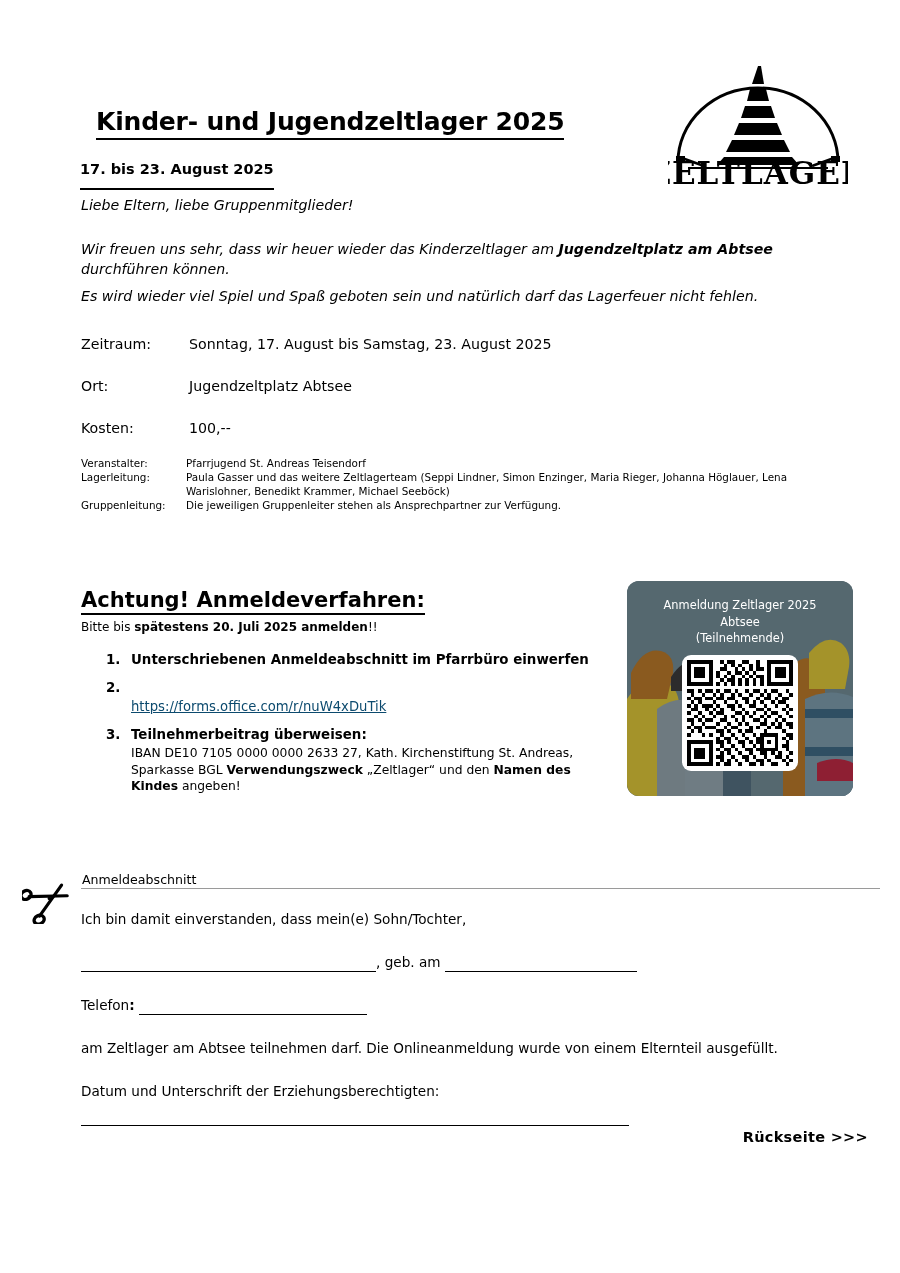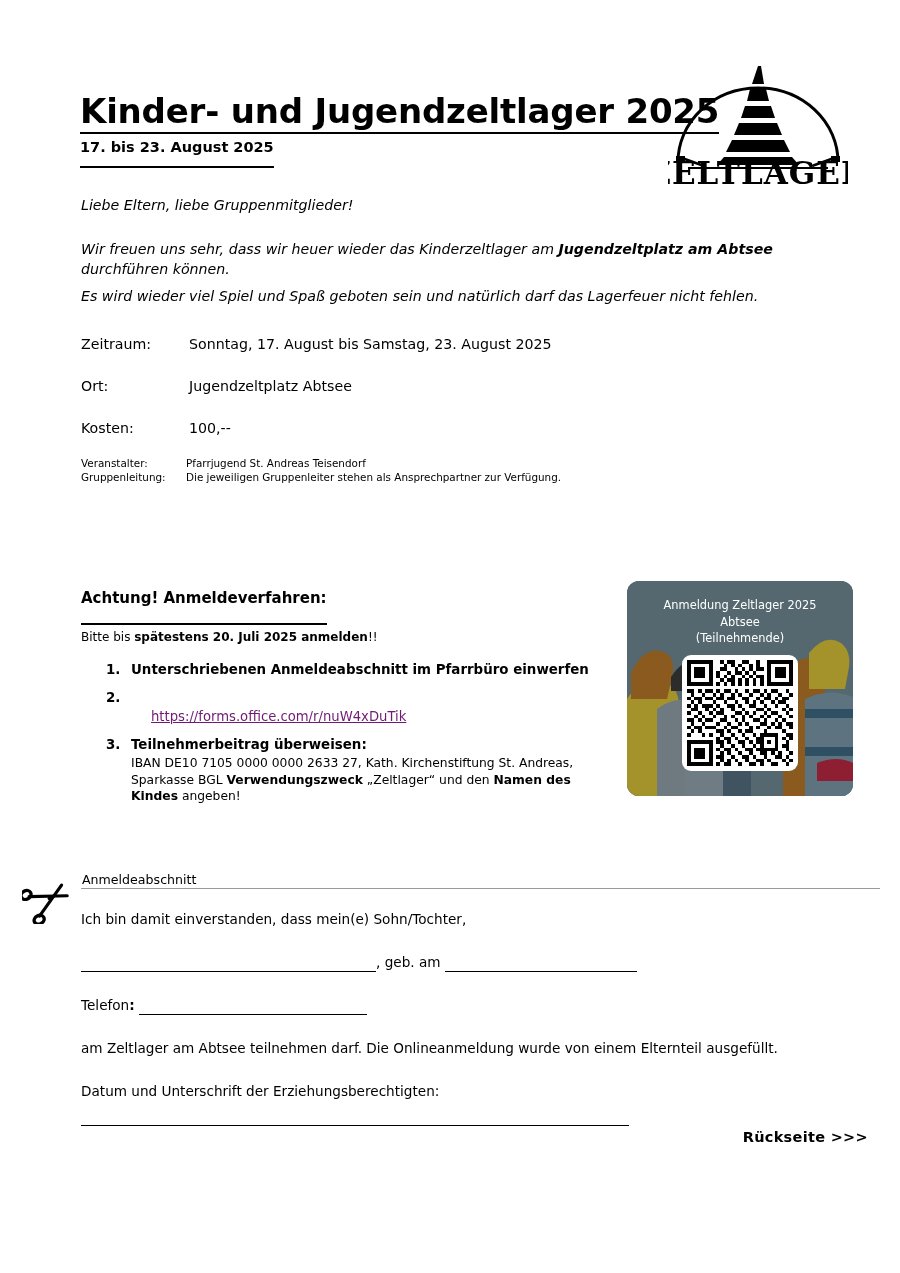--- a/index.html
+++ b/index.html
@@ -25,28 +25,28 @@
 
   
   .header {
     position: absolute;
     left: 80px;
     top: 92px;
     width: 740px;
   }
   .title {
     font-family: "DejaVu Sans", sans-serif;
-    font-size: 34px;
+    font-size: 25px;
     font-weight: bold;
     letter-spacing: -0.2px;
     line-height: 1.15;
     border-bottom: 2.5px solid #000;
     display: inline-block;
     padding-bottom: 1px;
-    margin: 0;
+    margin: 16px;
   }
   .subtitle {
     font-size: 14.5px;
     font-weight: bold;
     border-bottom: 2px solid #000;
     display: inline-block;
     padding-bottom: 11px;
     margin-top: 5px;
   }
 
@@ -102,50 +102,49 @@
   .oval { flex: 1; }
 
   
   .anmeld {
     position: absolute;
     left: 81px;
     top: 588px;
     width: 520px;
   }
   .anmeld-head {
-    font-size: 15px;
+    font-size: 21px;
     font-weight: bold;
     border-bottom: 2px solid #000;
     display: inline-block;
-    padding-bottom: 16px;
+    padding-bottom: 1px;
   }
   .anmeld-sub {
     font-size: 12px;
     margin-top: 5px;
   }
   ol.steps {
     margin: 17px 0 0 0;
     padding-left: 44px;
     font-size: 13.4px;
     font-weight: bold;
   }
   ol.steps > li {
     margin-bottom: 10px;
     padding-left: 6px;
     line-height: 1.35;
   }
   ol.steps > li::marker { font-weight: bold; }
   .link {
-    color: #701a75;
+    color: #0c4a6e;
     text-decoration: underline;
     font-weight: normal;
     font-size: 13.2px;
     display: inline-block;
     margin-top: 1px;
-    margin-left: 20px;
   }
   .sub-detail {
     font-weight: normal;
     font-size: 12.3px;
     line-height: 1.33;
     margin-top: 1px;
   }
   .sub-detail b { font-weight: bold; }
 
   
@@ -297,20 +296,24 @@
     <div class="drow">
       <div class="dlabel">Kosten:</div>
       <div class="dval">100,--</div>
     </div>
   </div>
 
   <div class="org">
     <div class="orow">
       <div class="olabel">Veranstalter:</div>
       <div class="oval">Pfarrjugend St. Andreas Teisendorf</div>
+    </div>
+    <div class="orow">
+      <div class="olabel">Lagerleitung:</div>
+      <div class="oval">Paula Gasser und das weitere Zeltlagerteam (Seppi Lindner, Simon Enzinger, Maria Rieger, Johanna Höglauer, Lena Warislohner, Benedikt Krammer, Michael Seeböck)</div>
     </div>
     <div class="orow">
       <div class="olabel">Gruppenleitung:</div>
       <div class="oval">Die jeweiligen Gruppenleiter stehen als Ansprechpartner zur Verfügung.</div>
     </div>
   </div>
 
   <div class="anmeld">
     <div><span class="anmeld-head">Achtung! Anmeldeverfahren:</span></div>
     <div class="anmeld-sub">

